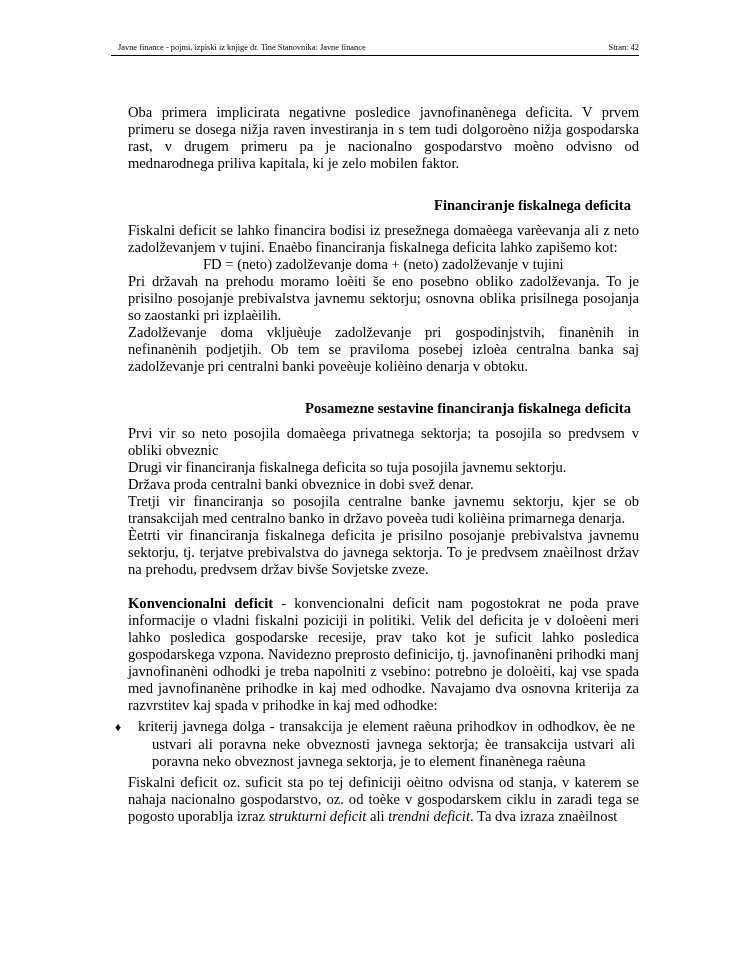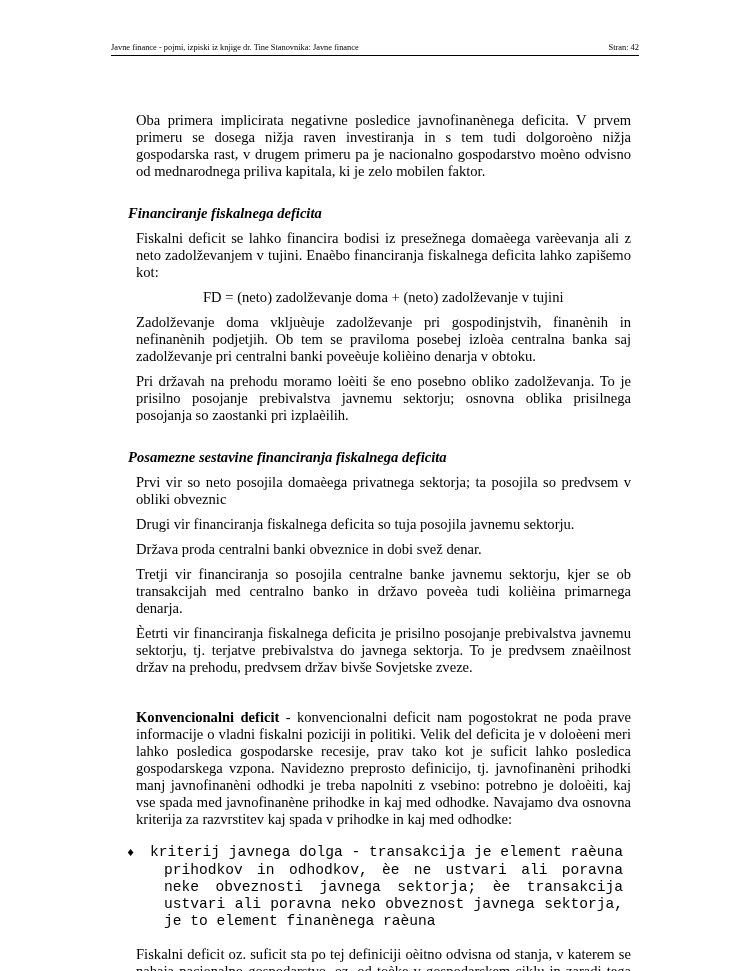--- a/index.html
+++ b/index.html
@@ -1,29 +1,29 @@
 <!DOCTYPE html>
 <html><head>
 <meta charset="utf-8">
 <style>
   html, body { margin:0; padding:0; background:#ffffff; }
   body { width:750px; height:971px; position:relative; overflow:hidden;
          font-family:"Liberation Serif", serif; color:#000; }
   .header { position:absolute; left:111px; top:43px; width:528px; height:12px;
             font-size:8.4px; line-height:10px; }
-  .header .left { position:absolute; left:0; top:0; }
+  .header .left { position:absolute; left:7px; top:0; }
   .header .right { position:absolute; right:0; top:0; }
   .header-rule { position:absolute; left:111px; top:55px; width:528px; height:1px; background:#000; }
   .body { position:absolute; left:128px; top:104px; width:511px;
           font-size:14.6px; line-height:17px; }
-  .p { margin:8px; text-align:justify; text-align-last:left; }
+  .p { margin:0; text-align:justify; text-align-last:left; }
   .gap { height:17px; }
-  .h { font-weight:bold; font-style:italic; margin:0; }
+  .h { font-weight:bold; margin:8px;text-align:right; }
   .formula { text-align:left; padding-left:75px; margin:0; }
-  .bullets { margin:16px; padding:0; list-style:none;font-family:Liberation Mono, monospace; }
+  .bullets { margin:4px; padding:0; list-style:none; }
   .bullet { position:relative; padding-left:20px; text-indent:-20px; margin:0; text-align:justify; text-align-last:left; }
   .bullet .mark { display:inline-block; width:20px; text-indent:0; position:relative; left:-17px; margin-right:-14px; font-size:12px; }
   .bold { font-weight:bold; }
   .it { font-style:italic; }
 </style>
 </head>
 <body>
 
 <div class="header">
   <span class="left">Javne finance - pojmi, izpiski iz knjige dr. Tine Stanovnika: Javne finance</span>
@@ -31,22 +31,22 @@
 </div>
 <div class="header-rule"></div>
 
 <div class="body">
   <p class="p">Oba primera implicirata negativne posledice javnofinanènega deficita. V prvem primeru se dosega nižja raven investiranja in s tem tudi dolgoroèno nižja gospodarska rast, v drugem primeru pa je nacionalno gospodarstvo moèno odvisno od mednarodnega priliva kapitala, ki je zelo mobilen faktor.</p>
   <div class="gap"></div>
 
   <p class="h">Financiranje fiskalnega deficita</p>
   <p class="p">Fiskalni deficit se lahko financira bodisi iz presežnega domaèega varèevanja ali z neto zadolževanjem v tujini. Enaèbo financiranja fiskalnega deficita lahko zapišemo kot:</p>
   <p class="formula">FD = (neto) zadolževanje doma + (neto) zadolževanje v tujini</p>
+  <p class="p">Pri državah na prehodu moramo loèiti še eno posebno obliko zadolževanja. To je prisilno posojanje prebivalstva javnemu sektorju; osnovna oblika prisilnega posojanja so zaostanki pri izplaèilih.</p>
   <p class="p">Zadolževanje doma vkljuèuje zadolževanje pri gospodinjstvih, finanènih in nefinanènih podjetjih. Ob tem se praviloma posebej izloèa centralna banka saj zadolževanje pri centralni banki poveèuje kolièino denarja v obtoku.</p>
-  <p class="p">Pri državah na prehodu moramo loèiti še eno posebno obliko zadolževanja. To je prisilno posojanje prebivalstva javnemu sektorju; osnovna oblika prisilnega posojanja so zaostanki pri izplaèilih.</p>
   <div class="gap"></div>
 
   <p class="h">Posamezne sestavine financiranja fiskalnega deficita</p>
   <p class="p">Prvi vir so neto posojila domaèega privatnega sektorja; ta posojila so predvsem v obliki obveznic</p>
   <p class="p">Drugi vir financiranja fiskalnega deficita so tuja posojila javnemu sektorju.</p>
   <p class="p">Država proda centralni banki obveznice in dobi svež denar.</p>
   <p class="p">Tretji vir financiranja so posojila centralne banke javnemu sektorju, kjer se ob transakcijah med centralno banko in državo poveèa tudi kolièina primarnega denarja.</p>
   <p class="p">Èetrti vir financiranja fiskalnega deficita je prisilno posojanje prebivalstva javnemu sektorju, tj. terjatve prebivalstva do javnega sektorja. To je predvsem znaèilnost držav na prehodu, predvsem držav bivše Sovjetske zveze.</p>
   <div class="gap"></div>
 

